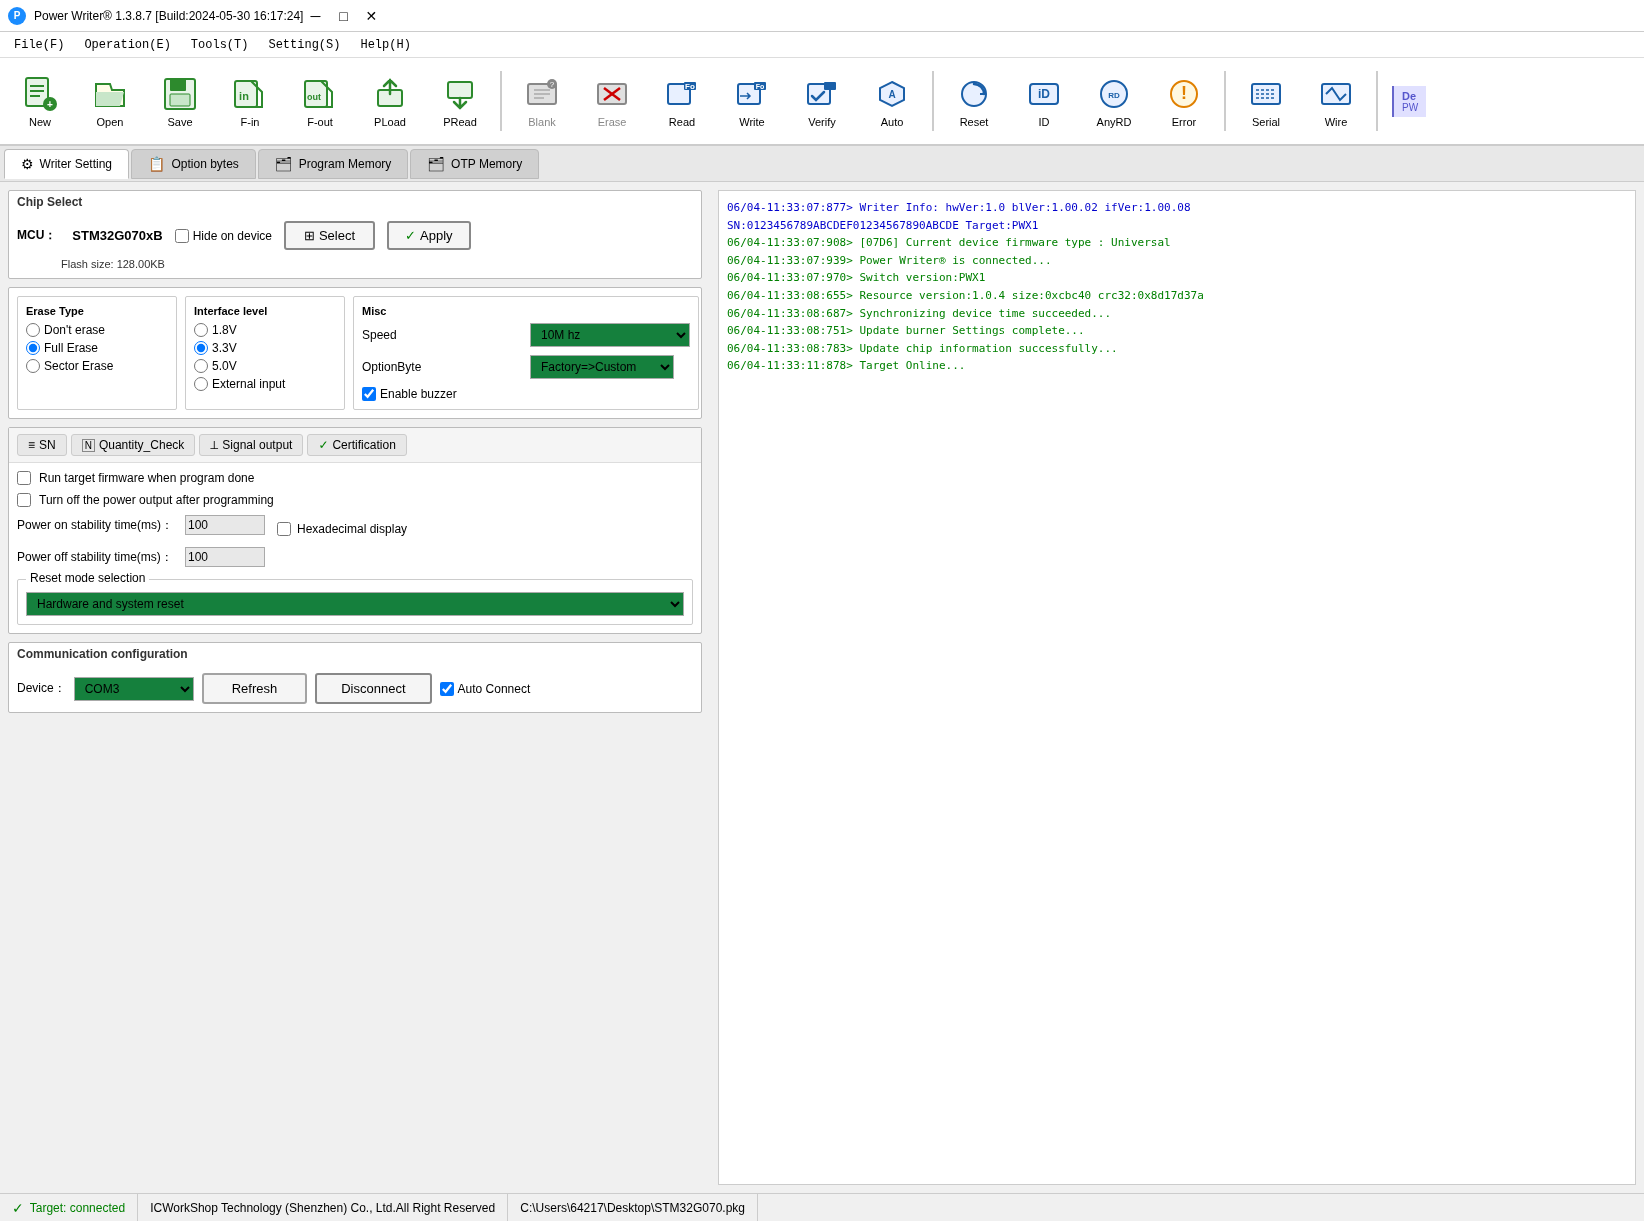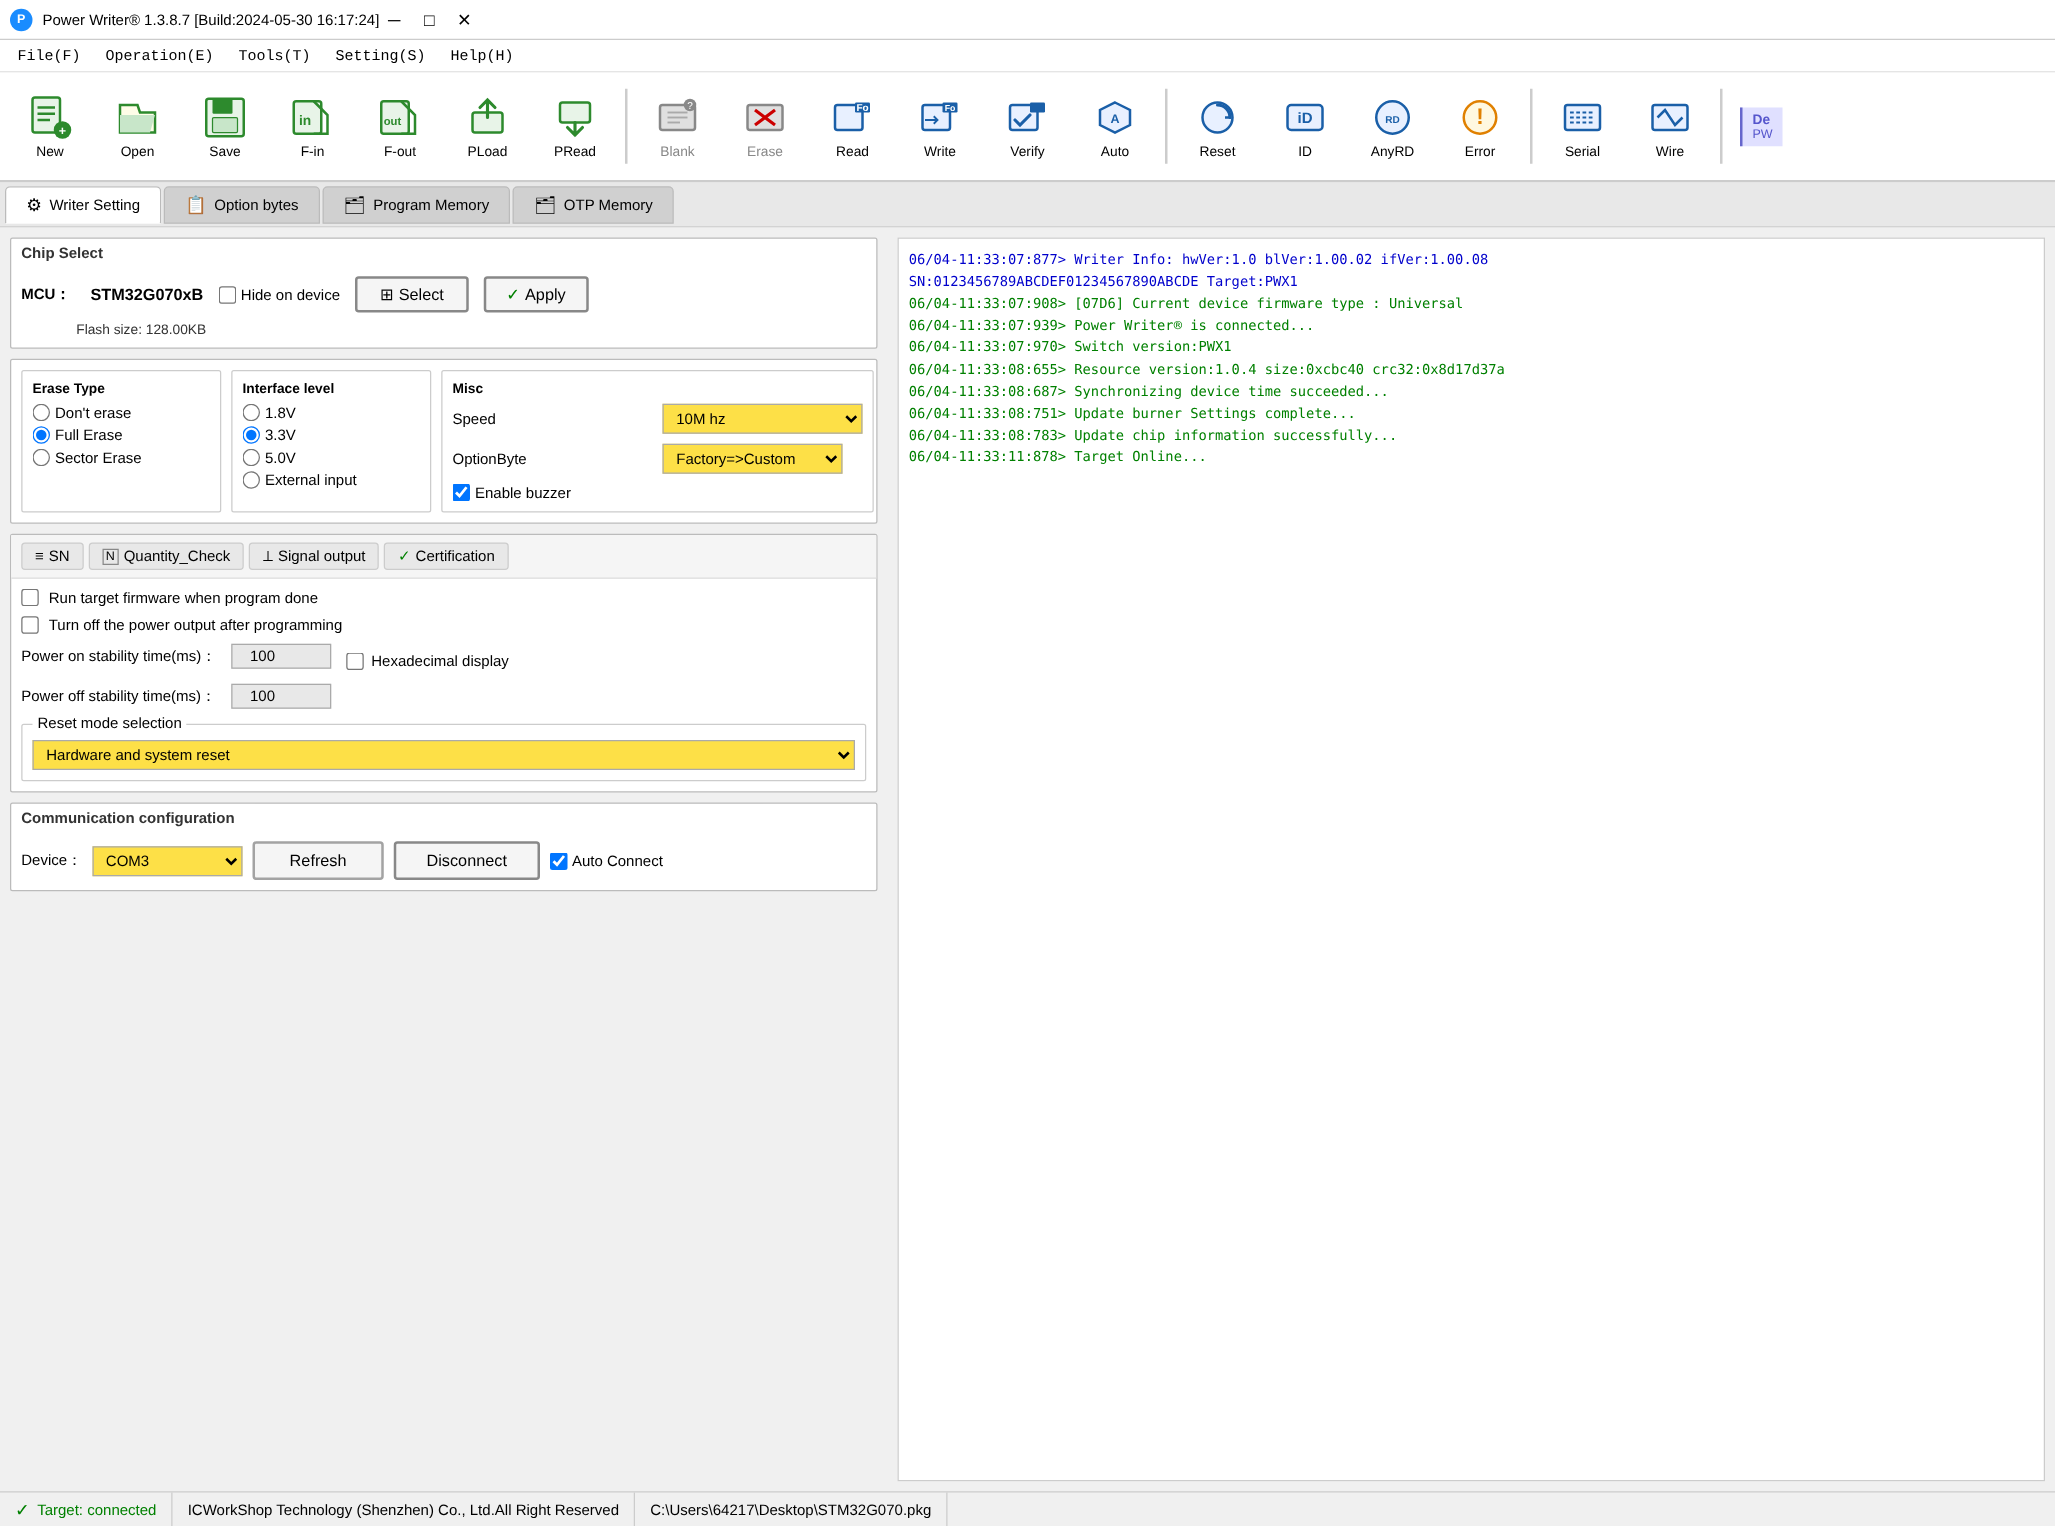--- a/index.html
+++ b/index.html
@@ -58,33 +58,33 @@
     .btn-apply { border: 2px solid #888; background: #f5f5f5; padding: 5px 16px; font-size: 13px; }
     
     
     .checkbox-group { display: flex; align-items: flex-end; gap: 4px; font-size: 12px; }
     input[type="checkbox"] { width: 14px; height: 14px; }
     input[type="radio"] { width: 14px; height: 14px; }
     .config-group { border: 1px solid #ccc; padding: 8px; border-radius: 2px; }
     .config-group-title { font-size: 11px; font-weight: bold; margin-bottom: 6px; }
     
     
-    select { border: 1px solid #aaa; padding: 3px 6px; font-size: 12px; background: #fde047; width: 100%; }
+    select { border: 1px solid #aaa; padding: 3px 6px; font-size: 12px; background: #15803d; width: 100%; }
     
     
     .log-line { line-height: 1.6; }
     
     
     .func-tabs { display: flex; gap: 4px; padding: 6px 8px; background: #f5f5f5; border-bottom: 1px solid #ddd; }
     .func-tab { display: flex; align-items: center; gap: 4px; padding: 3px 10px; border: 1px solid #ccc; background: #e8e8e8; border-radius: 3px; cursor: pointer; font-size: 12px; }
     
     
     .form-row { display: flex; align-items: center; gap: 8px; margin-bottom: 8px; }
     .form-label { font-size: 12px; min-width: 160px; }
-    input[type="text"], input[type="number"] { border: 1px solid #aaa; padding: 2px 14px; font-size: 12px; background: #e8e8e8; width: 80px; }
+    input[type="text"], input[type="number"] { border: 1px solid #aaa; padding: 2px 2px; font-size: 12px; background: #e8e8e8; width: 80px; }
     
     
     .status-bar { height: 28px; background: #f0f0f0; border-top: 1px solid #ccc; display: flex; align-items: center; font-size: 12px; }
     .status-segment { padding: 0 12px; height: 100%; display: flex; align-items: center; border-right: 1px solid #ccc; gap: 6px; }
     .status-connected { color: #008000; }
     
     
     .comm-row { display: flex; align-items: center; gap: 8px; padding: 8px; }
     .device-select { width: 120px; }
     .btn-refresh { padding: 6px 28px; font-size: 13px; border: 2px solid #a3a3a3; }

